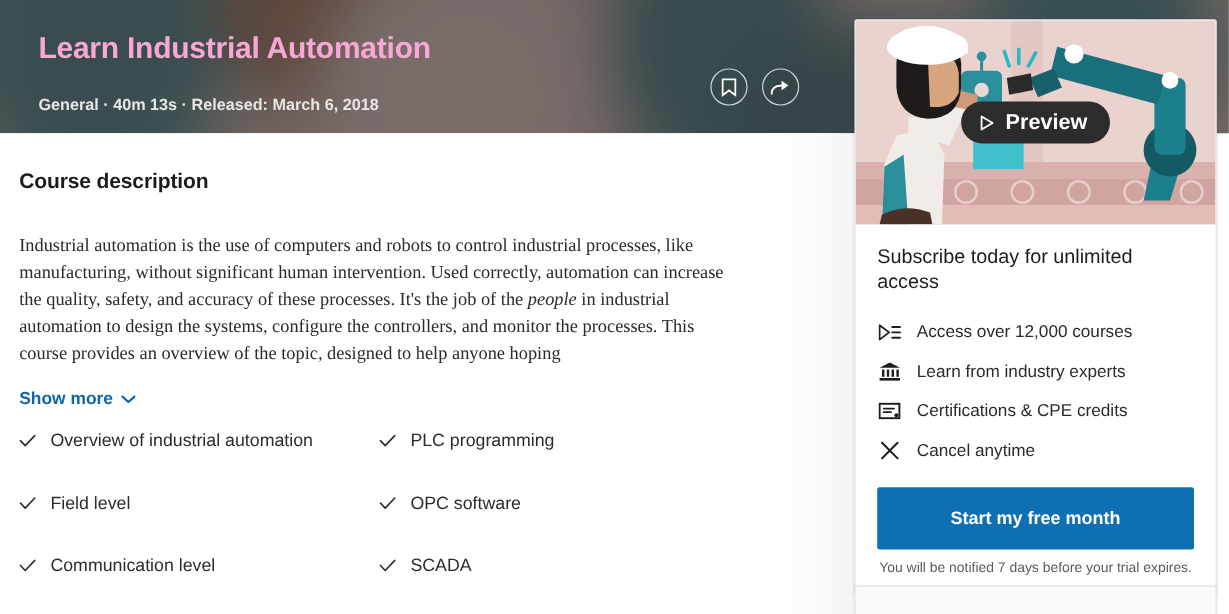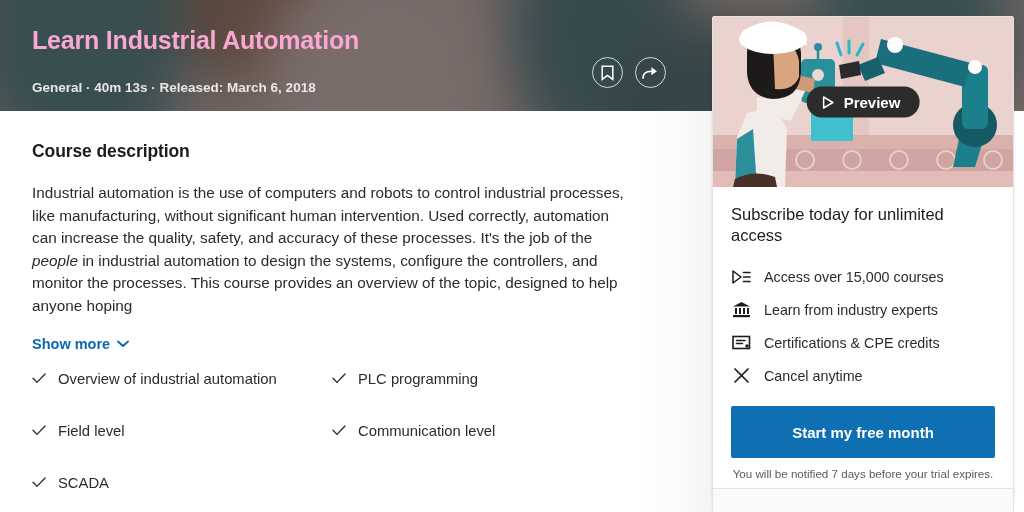--- a/index.html
+++ b/index.html
@@ -38,28 +38,29 @@
   }
   .hero-actions { position:absolute; right:358px; top:57px; display:flex; gap:12px; }
   .circ-btn {
     width:31px; height:31px; border-radius:50%;
     border:1.4px solid rgba(255,255,255,.78);
     display:flex; align-items:center; justify-content:center;
     cursor:pointer; background:transparent;
   }
 
   
-  .content { position:absolute; left:0; top:111px; width:700px; height:401px; background:#fff; padding:0 32px; }
+  .content { position:absolute; left:0; top:111px; width:700px; height:401px; background:#fff; padding:0 16px; }
   h2.sec {
     font-size:17.5px; font-weight:bold; color:#1c1c1c; letter-spacing:-.1px;
   }
   #desc-h { margin-top:30px; }
   .desc-body {
-    margin-top:20px; font-size:15.3px; line-height:22.6px; color:#2b2b2b;
+    margin-top:32px; font-size:15.3px; line-height:22.6px; color:#2b2b2b;
     width:592px;
+    font-family:Liberation Serif, serif;
   }
   .desc-body em { font-style:italic; }
   .show-more {
     display:inline-flex; align-items:center; gap:7px;
     margin-top:18px; color:#0c67b0; font-size:14.5px; font-weight:bold; cursor:pointer;
   }
   #learn-h { margin-top:30px; }
   .learn-grid {
     margin-top:18px; display:grid; grid-template-columns:300px 300px;
     row-gap:36px;
@@ -72,21 +73,21 @@
     position:absolute; left:712px; top:16px; width:302px;
     background:#fff; border:1px solid #e3e3e3; border-radius:2px;
     box-shadow:0 1px 3px rgba(0,0,0,.10);
     overflow:hidden;
   }
   .thumb { position:relative; width:300px; height:170px; overflow:hidden; background:#e8cfcb; }
   .preview-pill {
     position:absolute; left:50%; top:50%; transform:translate(-50%,-50%);
     background:#2c2c2c; color:#fff; border-radius:18px;
     padding:7px 19px 7px 15px; display:flex; align-items:center; gap:9px;
-    font-size:15px; font-weight:bold; cursor:pointer;
+    font-size:18px; font-weight:bold; cursor:pointer;
   }
   .card-body { padding:17px 18px 14px 18px; }
   .card-title { font-size:16.5px; font-weight:normal; color:#1c1c1c; line-height:21px; }
   .perks { margin-top:14px; }
   .perk { display:flex; align-items:center; gap:13px; height:33px; font-size:14.3px; color:#2b2b2b; }
   .perk .pico { width:20px; height:20px; flex:0 0 auto; display:flex; align-items:center; justify-content:center; }
   .cta {
     margin-top:14px; width:100%; height:52px; border:none; border-radius:2px;
     background:#0e6fb2; color:#fff; font-size:15px; font-weight:bold;
     font-family:"Liberation Sans", sans-serif; cursor:pointer;
@@ -177,20 +178,26 @@
         <svg class="chk" width="14" height="11" viewBox="0 0 14 11">
             <path d="M1 5.2 L5 9.4 L13 1" fill="none" stroke="#2b2b2b" stroke-width="1.35" stroke-linecap="round" stroke-linejoin="round"></path>
           </svg>
         <span>PLC programming</span>
       </div>
       <div class="learn-item">
         <svg class="chk" width="14" height="11" viewBox="0 0 14 11">
             <path d="M1 5.2 L5 9.4 L13 1" fill="none" stroke="#2b2b2b" stroke-width="1.35" stroke-linecap="round" stroke-linejoin="round"></path>
           </svg>
         <span>Field level</span>
+      </div>
+      <div class="learn-item">
+        <svg class="chk" width="14" height="11" viewBox="0 0 14 11">
+            <path d="M1 5.2 L5 9.4 L13 1" fill="none" stroke="#2b2b2b" stroke-width="1.35" stroke-linecap="round" stroke-linejoin="round"></path>
+          </svg>
+        <span>OPC software</span>
       </div>
       <div class="learn-item">
         <svg class="chk" width="14" height="11" viewBox="0 0 14 11">
             <path d="M1 5.2 L5 9.4 L13 1" fill="none" stroke="#2b2b2b" stroke-width="1.35" stroke-linecap="round" stroke-linejoin="round"></path>
           </svg>
         <span>Communication level</span>
       </div>
       <div class="learn-item">
         <svg class="chk" width="14" height="11" viewBox="0 0 14 11">
             <path d="M1 5.2 L5 9.4 L13 1" fill="none" stroke="#2b2b2b" stroke-width="1.35" stroke-linecap="round" stroke-linejoin="round"></path>
@@ -270,21 +277,21 @@
           <span class="pico">
             <svg width="19" height="14" viewBox="0 0 19 14">
               <path d="M1 1 L1 13 L9 7 Z" fill="none" stroke="#1c1c1c" stroke-width="1.5" stroke-linejoin="round"></path>
               <g stroke="#1c1c1c" stroke-width="1.6" stroke-linecap="round">
                 <path d="M11.5 2.5 H18"></path>
                   <path d="M11.5 7 H18"></path>
                   <path d="M11.5 11.5 H18"></path>
               </g>
             </svg>
           </span>
-          <span>Access over 15,000 courses</span>
+          <span>Access over 12,000 courses</span>
         </div>
 
         <div class="perk">
           <span class="pico">
             <svg width="19" height="17" viewBox="0 0 19 17">
               <path d="M9.5 1 L18 5.5 H1 Z" fill="#1c1c1c"></path>
               <g fill="#1c1c1c">
                 <rect x="3" y="7" width="2" height="6"></rect>
                   <rect x="7" y="7" width="2" height="6"></rect>
                 <rect x="11" y="7" width="2" height="6"></rect>

